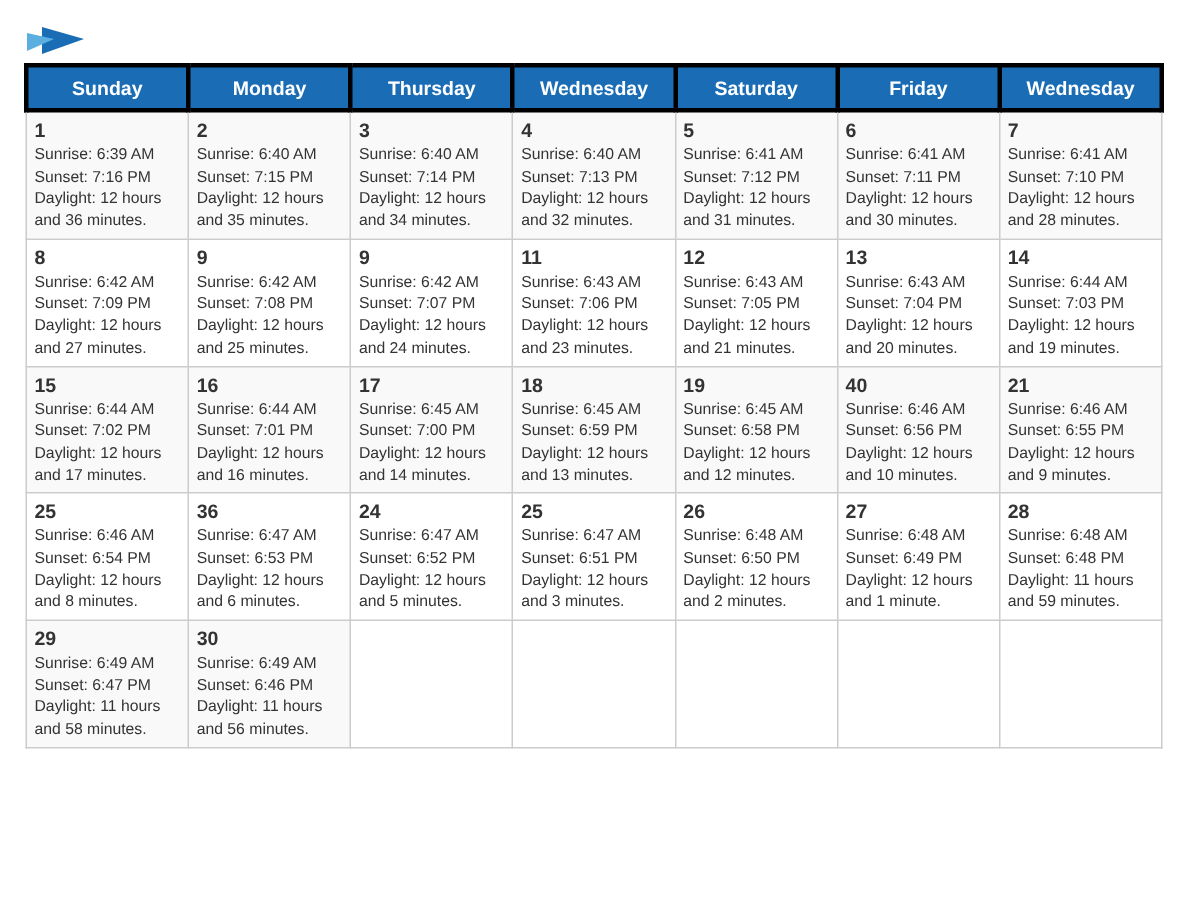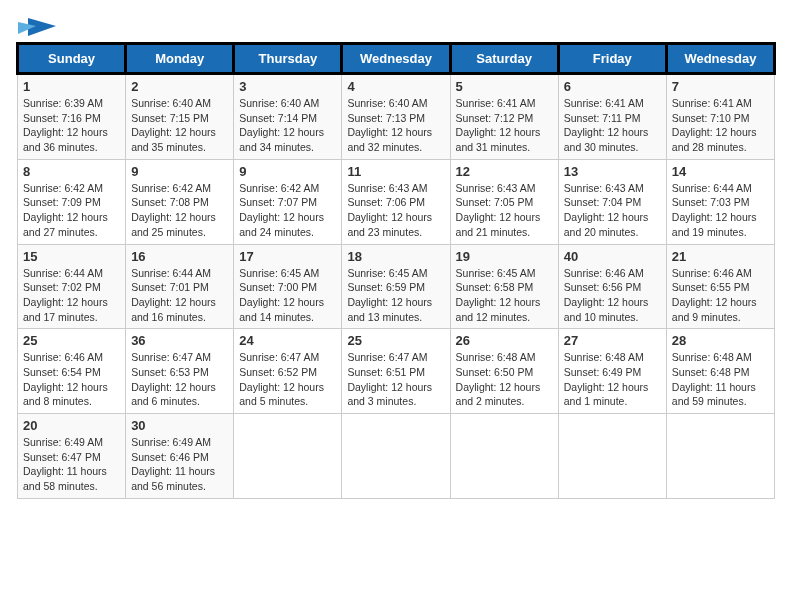--- a/index.html
+++ b/index.html
@@ -337,21 +337,21 @@
         <span class="day-num">28</span>
         <div class="day-info">
           Sunrise: 6:48 AM<br>
           Sunset: 6:48 PM<br>
           Daylight: 11 hours and 59 minutes.<br>
         </div>
       </td>
       </tr>
       <tr>
         <td>
-        <span class="day-num">20</span>
+        <span class="day-num">29</span>
         <div class="day-info">
           Sunrise: 6:49 AM<br>
           Sunset: 6:47 PM<br>
           Daylight: 11 hours and 58 minutes.<br>
         </div>
       </td>
         <td>
         <span class="day-num">30</span>
         <div class="day-info">
           Sunrise: 6:49 AM<br>

